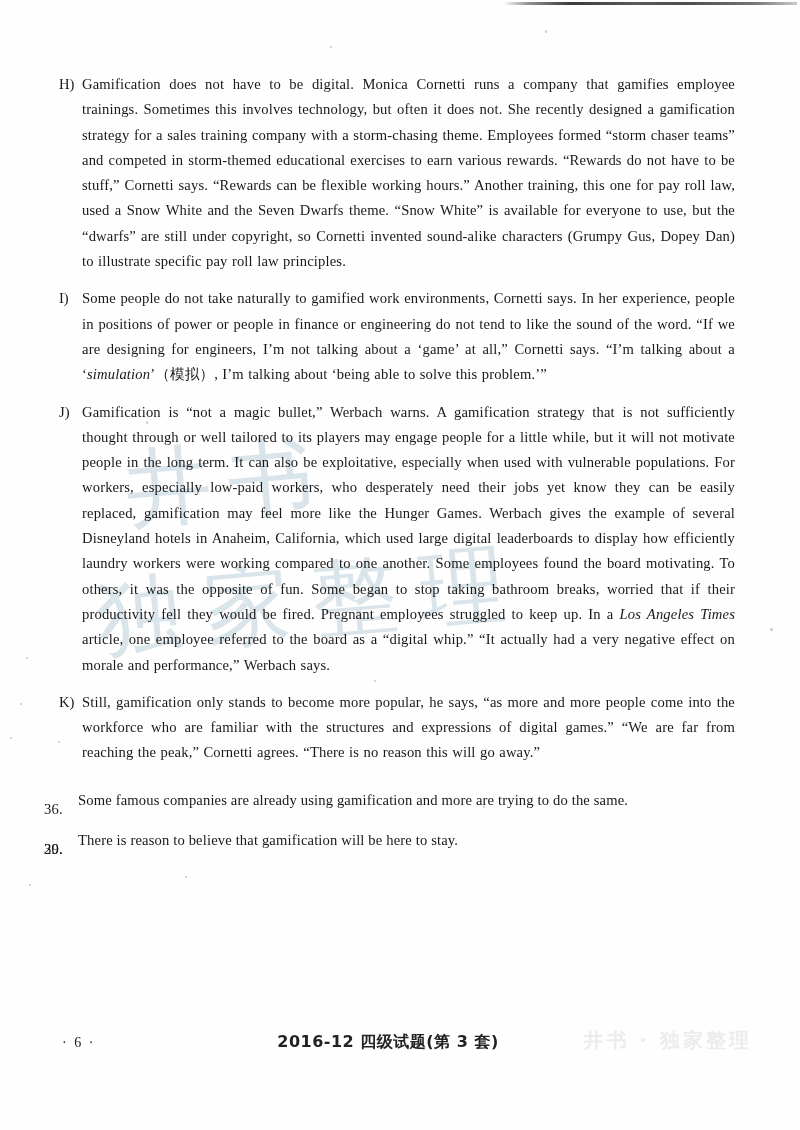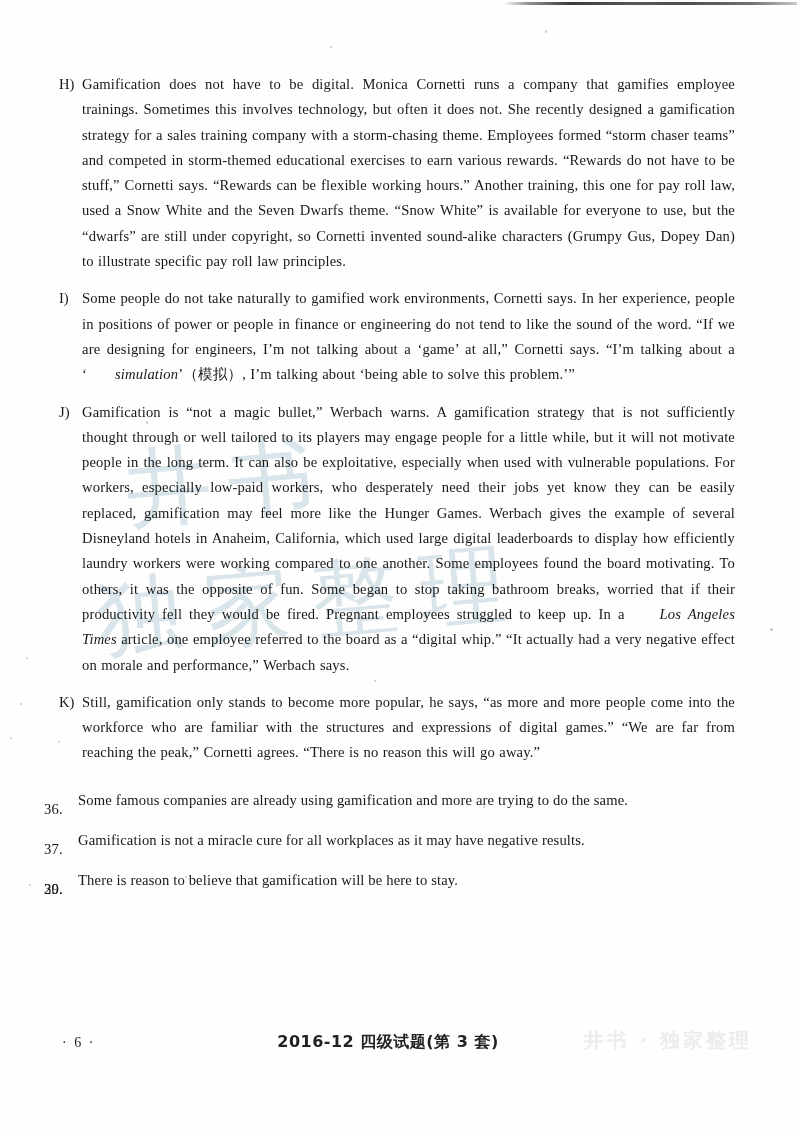--- a/index.html
+++ b/index.html
@@ -126,21 +126,21 @@
   .stmt .num {
     position: absolute;
     left: 44px;
     top: 9px;
     font-size: 14.6px;
     line-height: 25.3px;
   }
   .stmt-group { margin-top: 22px; }
   .stmt + .stmt { margin-top: 12px; }
 
-  em.it { font-style: italic; margin-left: 28px; }
+  em.it { font-style: italic; }
 
   
   .footer {
     position: absolute;
     left: 0;
     top: 1032px;
     width: 800px;
     height: 28px;
   }
   .footer .page-num {
@@ -207,23 +207,20 @@
 
     <p class="para">
       <span class="marker">K)</span><span>Still, gamification only stands to become more popular, he says, “as more and more people come into the workforce who are familiar with the structures and expressions of digital games.” “We are far from reaching the peak,” Cornetti agrees. “There is no reason this will go away.”</span>
     </p>
 
     <div class="stmt-group">
       <p class="stmt">
         <span class="num">36.</span><span>Some famous companies are already using gamification and more are trying to do the same.</span>
       </p>
       <p class="stmt">
-        <span class="num">37.</span><span>Gamification is not a miracle cure for all workplaces as it may have negative results.</span>
-      </p>
-      <p class="stmt">
         <span class="num">39.</span>
       </p>
       <p class="stmt">
         <span class="num">20.</span><span>There is reason to believe that gamification will be here to stay.</span>
       </p>
     </div>
 
   </div>
 
   <div class="footer">

